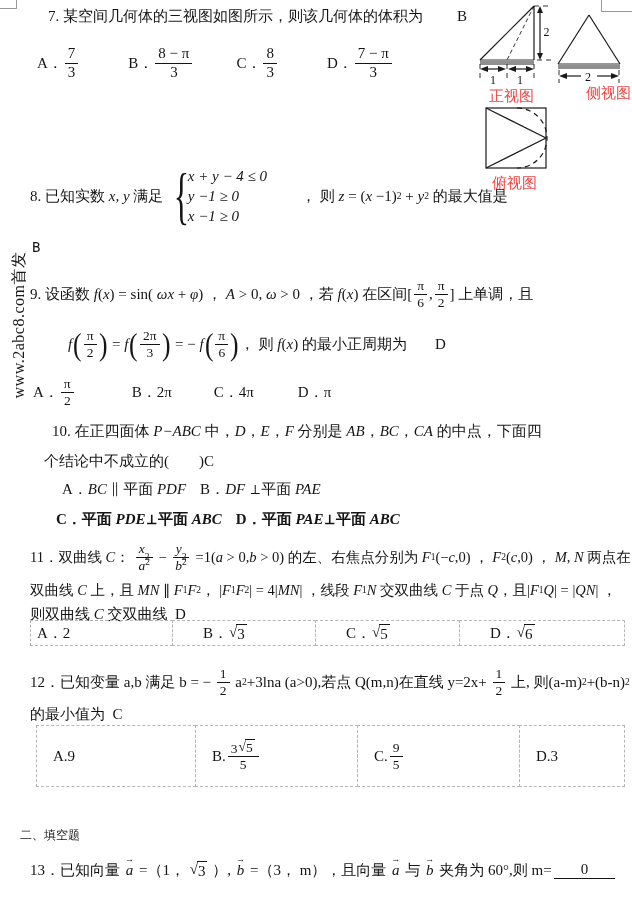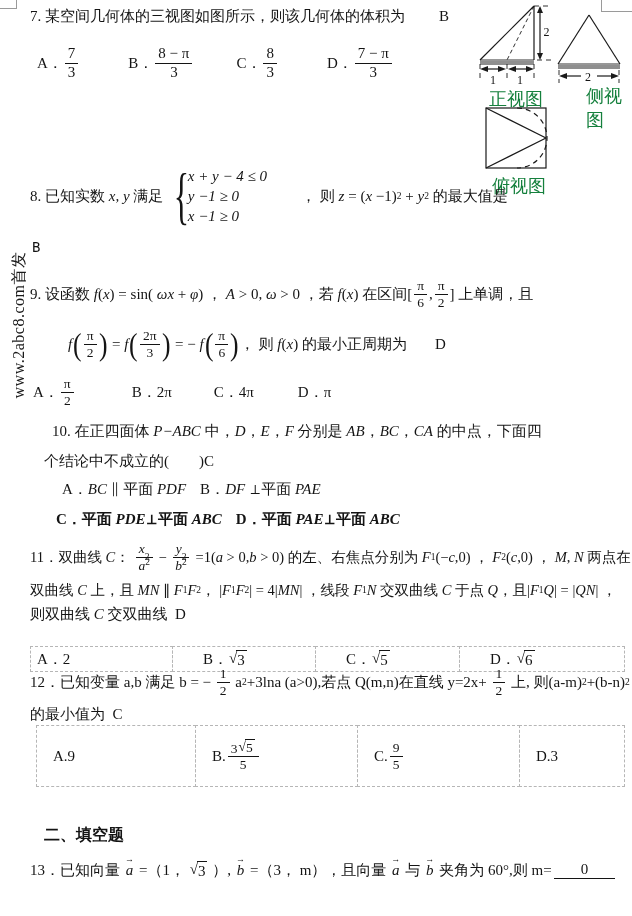--- a/index.html
+++ b/index.html
@@ -27,58 +27,58 @@
   .mono{font-family:"DejaVu Sans Mono",monospace;font-size:14px;}
   .watermark{position:absolute;left:-56px;top:315px;width:150px;height:20px;text-align:center;
              transform:rotate(-90deg);font-size:16px;color:#1a1a1a;letter-spacing:.5px;}
   .corner{position:absolute;border:1px solid #9a9a9a;background:#fff;}
   .corner-l{left:-14px;top:-11px;width:29px;height:18px;}
   .corner-r{left:601px;top:-8px;width:44px;height:18px;}
   .diag{position:absolute;}
   .diag-front{left:477px;top:3px;}
   .diag-side{left:555px;top:12px;}
   .diag-top{left:484px;top:106px;}
-  .dlabel{position:absolute;font-size:18px;color:#15803d;}
+  .dlabel{position:absolute;font-size:15px;color:#ef4444;}
   .lb-front{left:489px;top:87px;}
   .lb-side{left:586px;top:84px;}
   .lb-top{left:492px;top:174px;}
   .s{stroke:#1a1a1a;stroke-width:1.2;fill:none;}
   .thin{stroke-width:.9;}
   .dash{stroke-dasharray:5 4;}
   .dash2{stroke-dasharray:4 3;}
   .thick{stroke:#8f8f8f;stroke-width:4;fill:none;}
   .dnum{font-size:12px;font-family:"Liberation Serif",serif;fill:#141414;}
   .ah{fill:#1a1a1a;stroke:none;}
   
-  .ln-q7{left:30px;top:6px;height:20px;justify-content:flex-end;}
+  .ln-q7{left:48px;top:6px;height:20px;justify-content:flex-end;}
   .ln-q7o{left:37px;top:44px;height:38px;}
   .ln-q7o .frac{font-size:15px;}
   .ln-q8{left:30px;top:162px;height:68px;}
   .ln-q8a{left:32px;top:238px;height:18px;}
   .ln-q8o{left:50px;top:256px;height:18px;}
   .ln-q9a1{left:30px;top:276px;height:36px;}
   .ln-q9b{left:68px;top:320px;height:48px;}
   .ln-q9o{left:33px;top:372px;height:40px;}
   .ln-q10a{left:52px;top:420px;height:22px;}
   .ln-q10b{left:30px;top:450px;height:22px;margin-left:14px;}
   .ln-q10c{left:62px;top:478px;height:22px;}
   .ln-q10d{left:56px;top:508px;height:22px;font-weight:bold;}
   .ln-q11a{left:30px;top:538px;height:38px;font-size:14.5px;}
   .ln-q11b{left:30px;top:578px;height:24px;font-size:14.5px;}
   .ln-q11c{left:30px;top:604px;height:20px;justify-content:flex-end;}
   .ln-q12a{left:30px;top:660px;height:44px;}
   .ln-q12b{left:30px;top:704px;height:20px;}
-  .ln-head{left:44px;top:824px;height:22px;font-weight:bold;font-size:16px;}
+  .ln-head{left:20px;top:824px;height:22px;font-weight:normal;font-size:12px;}
   .ln-q13{left:30px;top:852px;height:36px;}
   .vec{position:relative;display:inline-block;margin:0 2px;}
   .vec .arr{position:absolute;top:-8px;left:50%;transform:translateX(-50%);font-size:9px;font-style:normal;}
   .optrow{position:absolute;display:flex;}
   .optcell{border:1px dashed #b6b6b6;box-sizing:border-box;display:flex;align-items:center;}
   .optcell + .optcell{margin-left:-1px;}
-  .t1{left:30px;top:620px;height:26px;margin-top:26px;}
+  .t1{left:30px;top:620px;height:26px;}
   .t1 .optcell{padding-left:30px;}
   .t1 .optcell:nth-child(1){width:143px;padding-left:6px;}
   .t1 .optcell:nth-child(2){width:144px;}
   .t1 .optcell:nth-child(3){width:145px;}
   .t1 .optcell:nth-child(4){width:166px;}
   .t2{left:36px;top:725px;height:62px;}
   .t2 .optcell{padding-left:16px;}
   .t2 .optcell:nth-child(1){width:160px;}
   .t2 .optcell:nth-child(2){width:163px;}
   .t2 .optcell:nth-child(3){width:163px;}

